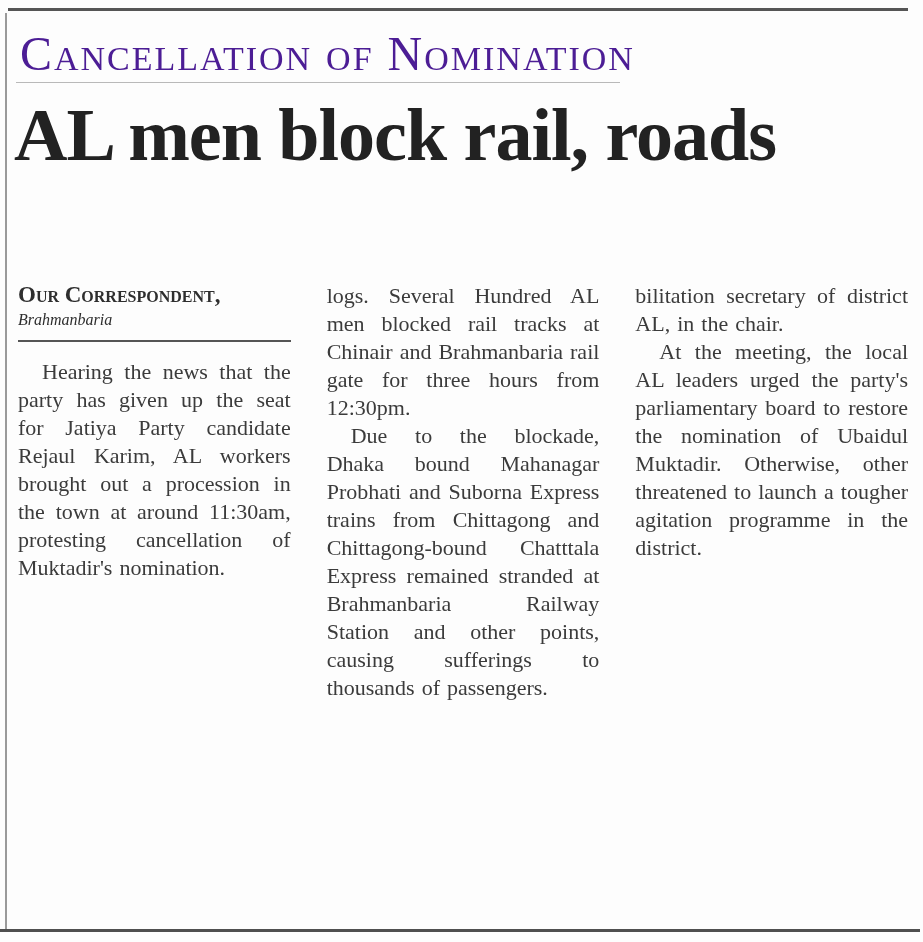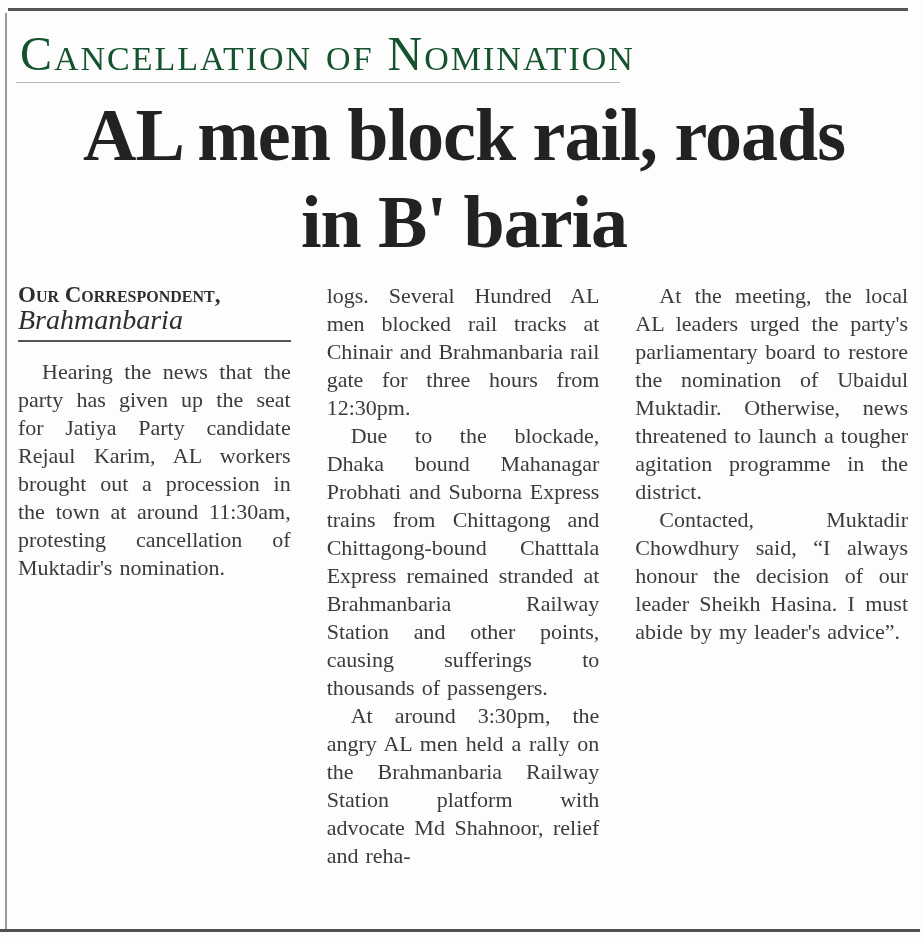--- a/index.html
+++ b/index.html
@@ -36,58 +36,57 @@
   .bottom-rule{
     position:absolute; left:0; top:929px;
     width:920px; height:3px;
     background:#4f4f4f;
   }
   .kicker{
     position:absolute; left:20px; top:30px;
     font-variant:small-caps;
     font-size:48px; line-height:48px;
     letter-spacing:2px;
-    color:#14532d;
+    color:#4c1d95;
     white-space:nowrap;
   }
   .kicker-underline{
     position:absolute; left:16px; top:82px;
     width:604px; height:1px;
     background:var(--rule-light);
   }
   .headline{
     position:absolute; left:14px; top:92px;
     width:900px;
     margin:0;
     font-size:74px; line-height:87px;
     font-weight:bold;
     letter-spacing:-1px;
     color:var(--headline-ink);
-    text-align:center;
   }
   .columns{
     position:absolute; left:18px; top:282px;
     width:890px; height:648px;
     display:flex;
     gap:36px;
     overflow:hidden;
   }
   .col{
     flex:1 1 0;
     min-width:0;
   }
   .byline-name{
     font-variant:small-caps;
     font-weight:bold;
     font-size:23px; line-height:26px;
     color:#2e2e2e;
   }
   .byline-place{
     font-style:italic;
-    font-size:28px; line-height:24px;
+    font-size:16px; line-height:24px;
     color:#2e2e2e;
   }
   .byline-rule{
     margin-top:8px;
     width:100%; height:2px;
     background:var(--rule-dark);
     margin-bottom:16px;
   }
   .body-para{
     margin:0;
@@ -104,46 +103,45 @@
 
 <div class="page">
 
   <div class="top-rule"></div>
   <div class="left-rule"></div>
 
   <div class="kicker">Cancellation of Nomination</div>
 
   <div class="kicker-underline"></div>
 
-  <h1 class="headline"><span>AL men block rail, roads</span><br><span>in B' baria</span></h1>
+  <h1 class="headline"><span>AL men block rail, roads</span><br></h1>
 
   <div class="columns">
 
     <div class="col">
       <div class="byline">
         <div class="byline-name">Our Correspondent,</div>
         <div class="byline-place">Brahmanbaria</div>
         <div class="byline-rule"></div>
       </div>
       <div class="paras">
           <p class="body-para indent">Hearing the news that the party has given up the seat for Jatiya Party candidate Rejaul Karim, AL workers brought out a procession in the town at around 11:30am, protesting cancellation of Muktadir's nomination.</p>
         </div>
     </div>
 
     <div class="col">
       <div class="paras">
           <p class="body-para">logs. Several Hundred AL men blocked rail tracks at Chinair and Brahmanbaria rail gate for three hours from 12:30pm.</p>
           <p class="body-para indent">Due to the blockade, Dhaka bound Mahanagar Probhati and Suborna Express trains from Chittagong and Chittagong-bound Chatttala Express remained stranded at Brahmanbaria Railway Station and other points, causing sufferings to thousands of passengers.</p>
-          <p class="body-para indent">At around 3:30pm, the angry AL men held a rally on the Brahmanbaria Railway Station platform with advocate Md Shahnoor, relief and reha-</p>
         </div>
     </div>
 
     <div class="col">
       <div class="paras">
-          <p class="body-para indent">At the meeting, the local AL leaders urged the party's parliamentary board to restore the nomination of Ubaidul Muktadir. Otherwise, news threatened to launch a tougher agitation programme in the district.</p>
-          <p class="body-para indent">Contacted, Muktadir Chowdhury said, “I always honour the decision of our leader Sheikh Hasina. I must abide by my leader's advice”.</p>
+          <p class="body-para">bilitation secretary of district AL, in the chair.</p>
+          <p class="body-para indent">At the meeting, the local AL leaders urged the party's parliamentary board to restore the nomination of Ubaidul Muktadir. Otherwise, other threatened to launch a tougher agitation programme in the district.</p>
         </div>
     </div>
 
   </div>
 
   <div class="bottom-rule"></div>
 </div>
 
 </body></html>

